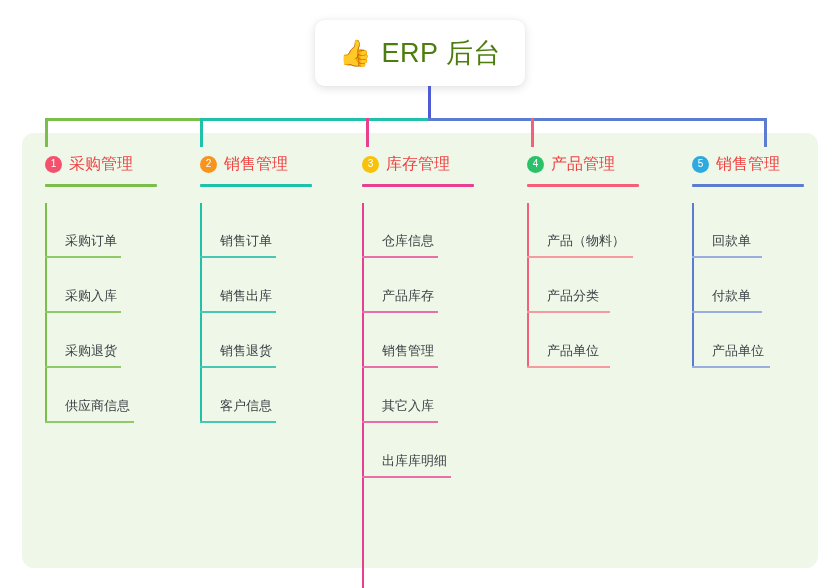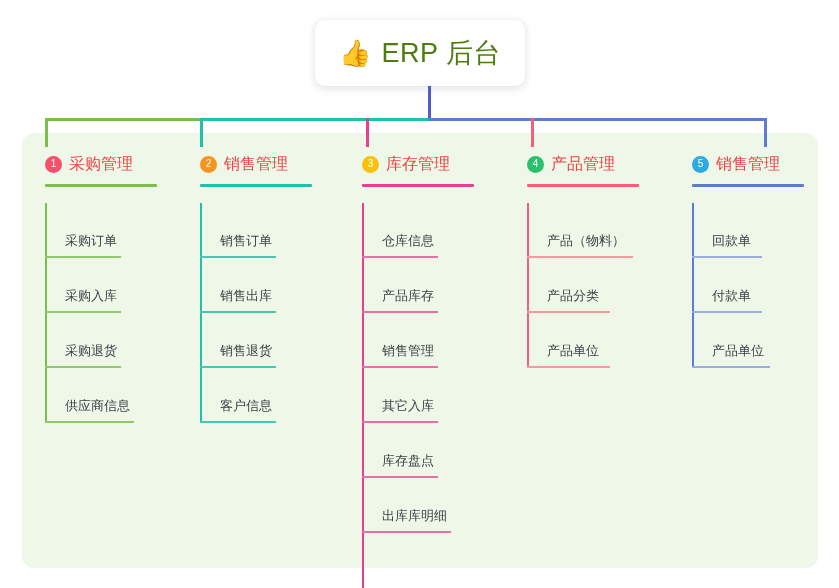--- a/index.html
+++ b/index.html
@@ -151,24 +151,20 @@
           </div>
           <div class="leaf">
             <span class="leaf-label">销售管理</span>
             <div class="leaf-rule" style="background: rgb(232, 111, 168); width: 76px;"></div>
           </div>
           <div class="leaf">
             <span class="leaf-label">其它入库</span>
             <div class="leaf-rule" style="background: rgb(232, 111, 168); width: 76px;"></div>
           </div>
           <div class="leaf">
-            <span class="leaf-label">库存盘点</span>
-            <div class="leaf-rule" style="background: rgb(232, 111, 168); width: 76px;"></div>
-          </div>
-          <div class="leaf">
             <span class="leaf-label">出库库明细</span>
             <div class="leaf-rule" style="background: rgb(232, 111, 168); width: 89px;"></div>
           </div>
         </div>
       </div>
       <div class="col" style="left: 527px;">
         <div class="col-head">
           <span class="badge" style="background: rgb(43, 193, 107);">4</span>
           <span class="col-title">产品管理</span>
           <div class="head-rule" style="background: rgb(244, 96, 122); width: 112px;"></div>

